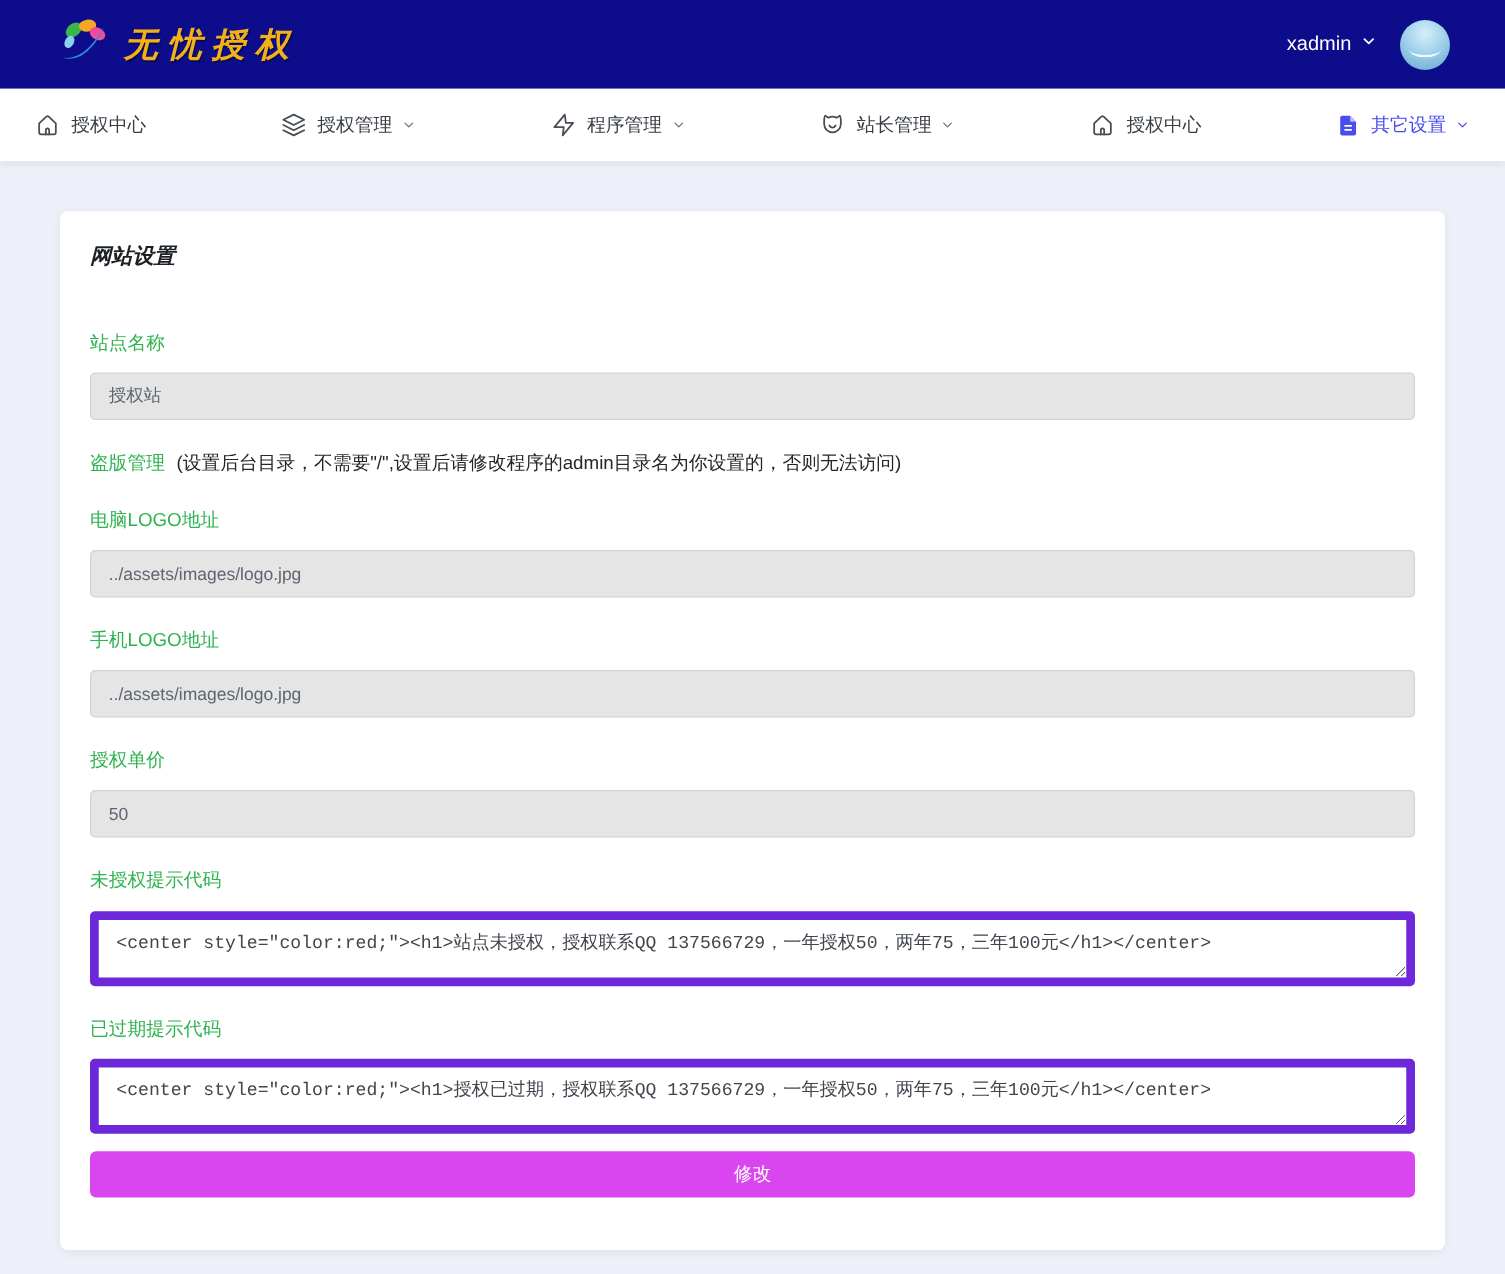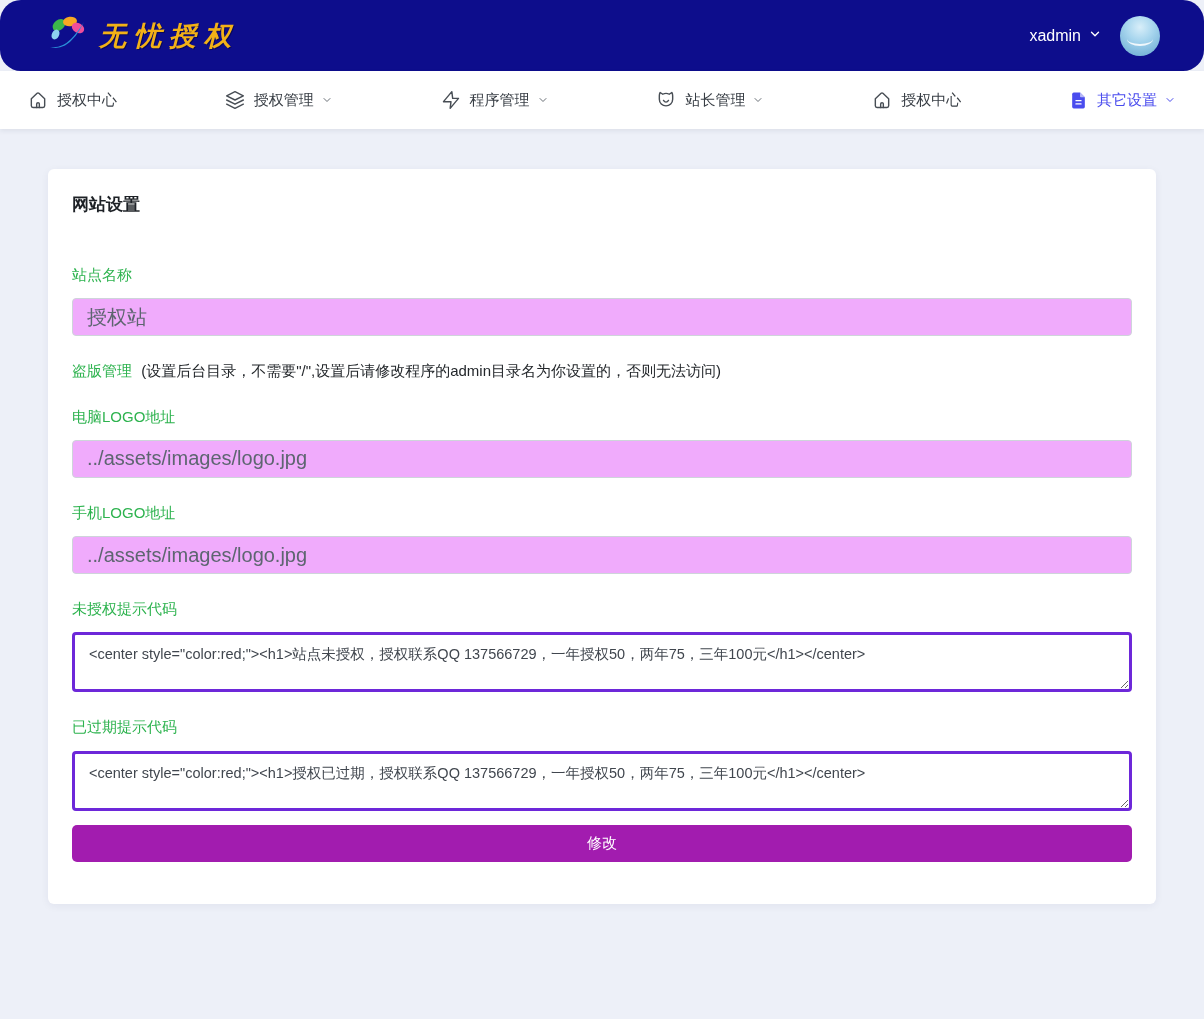--- a/index.html
+++ b/index.html
@@ -8,21 +8,20 @@
     font-family: "Liberation Sans", "DejaVu Sans", sans-serif;
     background:#edf0f8;
     overflow:hidden;
   }
 
   
   .header {
     height:71px; background:#0d0d8c;
     display:flex; align-items:center; justify-content:space-between;
     padding:0 44px 0 46px;
-    border-radius:21px;
   }
   .brand { display:flex; align-items:center; gap:9px; }
   .brand-text {
     color:#f2b117; font-size:27px; font-weight:bold; font-style:italic;
     letter-spacing:8px; font-family:"DejaVu Serif","Liberation Serif",serif;
     text-shadow:1px 1px 0 rgba(0,0,0,.35);
   }
   .user-area { display:flex; align-items:center; gap:18px; }
   .user-name { color:#fff; font-size:16px; display:flex; align-items:center; gap:7px; cursor:pointer; }
   .avatar {
@@ -52,40 +51,40 @@
   .nav-item.active { color:#4a4cee; }
   .nav-item.active .chev { stroke:#4a4cee; }
 
   
   .main { padding:40px 48px 31px; }
   .card {
     background:#fff; border-radius:6px;
     box-shadow:0 2px 8px rgba(30,40,90,.06);
     padding:24px 24px 42px;
   }
-  .card-title { font-size:17px; font-weight:bold; color:#1d2126; }
+  .card-title { font-size:17px; font-weight:bold; color:#1d2126;font-style:italic; }
   .group { margin-top:25px; }
   .group.first { margin-top:49px; }
   .label-row { margin-bottom:13px; font-size:15px; line-height:1.35; }
   .label { color:#2eb34f; }
   .desc { color:#23272b; margin-left:5px; }
   .tinput {
     width:100%; height:38px; border:1px solid #ced4da; border-radius:4px;
-    padding:0 14px; font-size:20px; color:#5d6570; background:#f0abfc;
+    padding:0 14px; font-size:14px; color:#5d6570; background:#e5e5e5;
     font-family:inherit; outline:none; display:block;
   }
   .tarea {
-    width:100%; height:60px; border:3px solid #6d28d9; border-radius:4px;
+    width:100%; height:60px; border:7px solid #6d28d9; border-radius:4px;
     padding:9px 14px; font-size:14.5px; color:#40464e; background:#fff;
-    font-family:Liberation Sans, sans-serif; outline:none; display:block; line-height:1.5;
+    font-family:Liberation Mono, monospace; outline:none; display:block; line-height:1.5;
     resize:both; overflow:auto; white-space:pre; 
   }
   .submit-btn {
     width:100%; height:37px; margin-top:14px;
-    background:#a21caf; color:#fff; border:none; border-radius:5px;
+    background:#d946ef; color:#fff; border:none; border-radius:5px;
     font-size:15px; font-family:inherit; cursor:pointer; display:block;
   }
 </style>
 </head>
 <body>
 
 <div class="header">
   <div class="brand">
     <span class="nicon">
       <svg width="44" height="42" viewBox="0 0 44 42">
@@ -208,20 +207,24 @@
     <div class="group">
       <div class="label-row"><span class="label">电脑LOGO地址</span></div>
       <input class="tinput" type="text" value="../assets/images/logo.jpg" style="">
     </div>
 
     <div class="group">
       <div class="label-row"><span class="label">手机LOGO地址</span></div>
       <input class="tinput" type="text" value="../assets/images/logo.jpg" style="">
     </div>
 
+    <div class="group">
+      <div class="label-row"><span class="label">授权单价</span></div>
+      <input class="tinput" type="text" value="50" style="">
+    </div>
 
     <div class="group">
       <div class="label-row"><span class="label">未授权提示代码</span></div>
       <textarea class="tarea" style="">&lt;center style="color:red;"&gt;&lt;h1&gt;站点未授权，授权联系QQ 137566729，一年授权50，两年75，三年100元&lt;/h1&gt;&lt;/center&gt;</textarea>
     </div>
 
     <div class="group">
       <div class="label-row"><span class="label">已过期提示代码</span></div>
       <textarea class="tarea" style="">&lt;center style="color:red;"&gt;&lt;h1&gt;授权已过期，授权联系QQ 137566729，一年授权50，两年75，三年100元&lt;/h1&gt;&lt;/center&gt;</textarea>
     </div>

